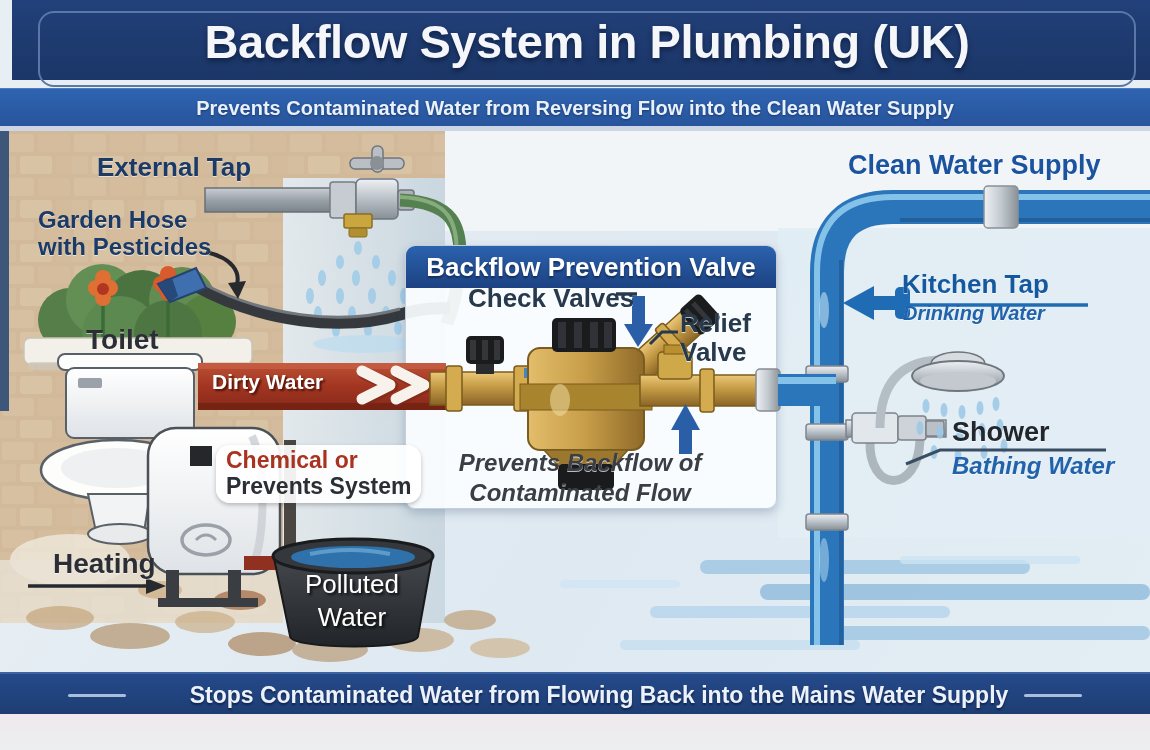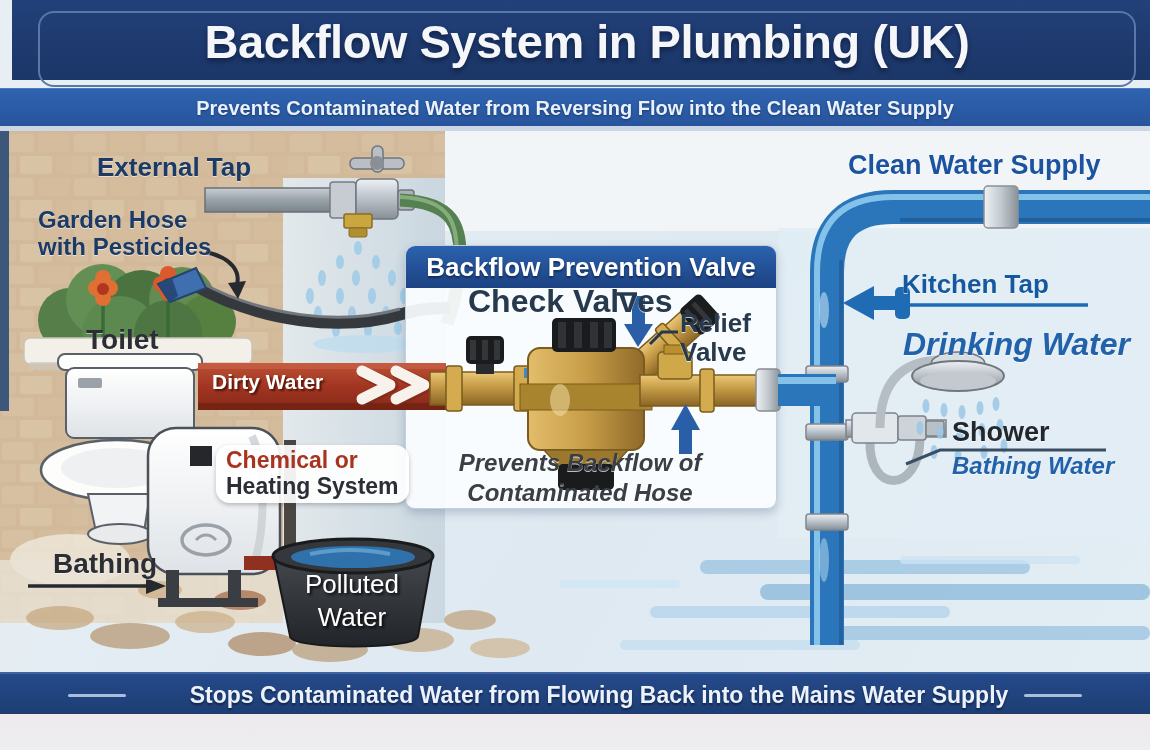--- a/index.html
+++ b/index.html
@@ -420,47 +420,47 @@
       <div>Garden Hose</div>
       <div>with Pesticides</div>
     </div>
 
     <div class="lbl dark" style="left:86px;top:198px;font-size:28px">Toilet</div>
 
     <div class="lbl" id="dirty-water-label" style="left:212px;top:244px">Dirty Water</div>
 
     <div id="chem-box">
       <div id="chem-line1">Chemical or</div>
-      <div id="chem-line2">Heating System</div>
-    </div>
-
-    <div class="lbl dark" style="left:53px;top:422px;font-size:28px">Bathing</div>
+      <div id="chem-line2">Prevents System</div>
+    </div>
+
+    <div class="lbl dark" style="left:53px;top:422px;font-size:28px">Heating</div>
 
     <div id="polluted-label">
       <div>Polluted</div>
       <div>Water</div>
     </div>
 
-    <div class="lbl" style="left:468px;top:157px;font-size:32px;font-weight:800;color:#27394d;text-shadow:0 1px 0 rgba(255,255,255,.7)">Check Valves</div>
+    <div class="lbl" style="left:468px;top:157px;font-size:26px;font-weight:800;color:#27394d;text-shadow:0 1px 0 rgba(255,255,255,.7)">Check Valves</div>
 
     <div class="lbl" style="left:680px;top:183px;font-size:26px;font-weight:800;color:#27394d;line-height:29px;text-shadow:0 1px 0 rgba(255,255,255,.7)">
       <div>Relief</div>
       <div>Valve</div>
     </div>
 
     <div class="lbl" style="left:424px;top:322px;width:312px;text-align:center;font-size:24px;font-weight:800;font-style:italic;color:#3a3e45;line-height:30px;white-space:normal;text-shadow:0 1px 0 rgba(255,255,255,.7)">
       <div>Prevents Backflow of</div>
-      <div>Contaminated Hose</div>
+      <div>Contaminated Flow</div>
     </div>
 
     <div class="lbl blue" style="left:848px;top:24px;font-size:27px">Clean Water Supply</div>
 
     <div class="lbl" style="left:902px;top:143px;font-size:26px;font-weight:700;color:#14599f;text-shadow:0 1px 0 rgba(255,255,255,.7)">Kitchen Tap</div>
 
-    <div class="lbl ital" style="left:903px;top:200px;font-size:32px">Drinking Water</div>
+    <div class="lbl ital" style="left:903px;top:176px;font-size:20px">Drinking Water</div>
 
     <div class="lbl" style="left:952px;top:291px;font-size:27px;font-weight:800;color:#22272e;text-shadow:0 1px 0 rgba(255,255,255,.7)">Shower</div>
 
     <div class="lbl ital" style="left:952px;top:326px;font-size:24px">Bathing Water</div>
   </div>
 
   <div id="footer-banner">
     <div class="banner-dash"></div>
     <div id="footer-text">Stops Contaminated Water from Flowing Back into the Mains Water Supply</div>
     <div class="banner-dash"></div>

